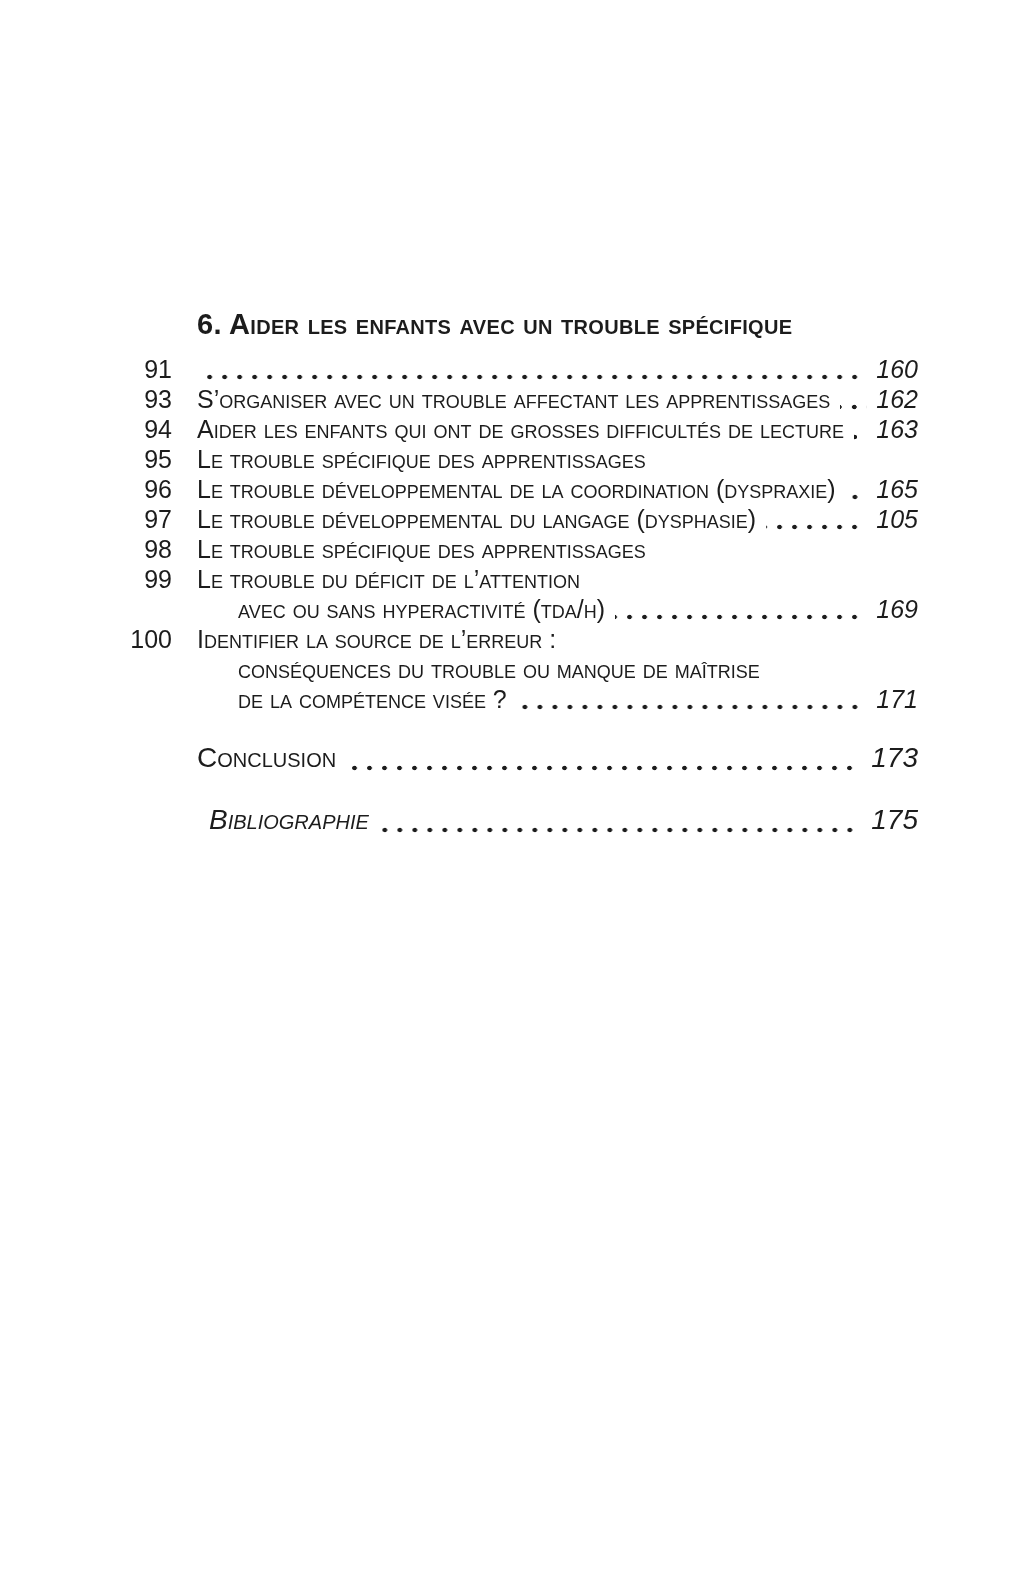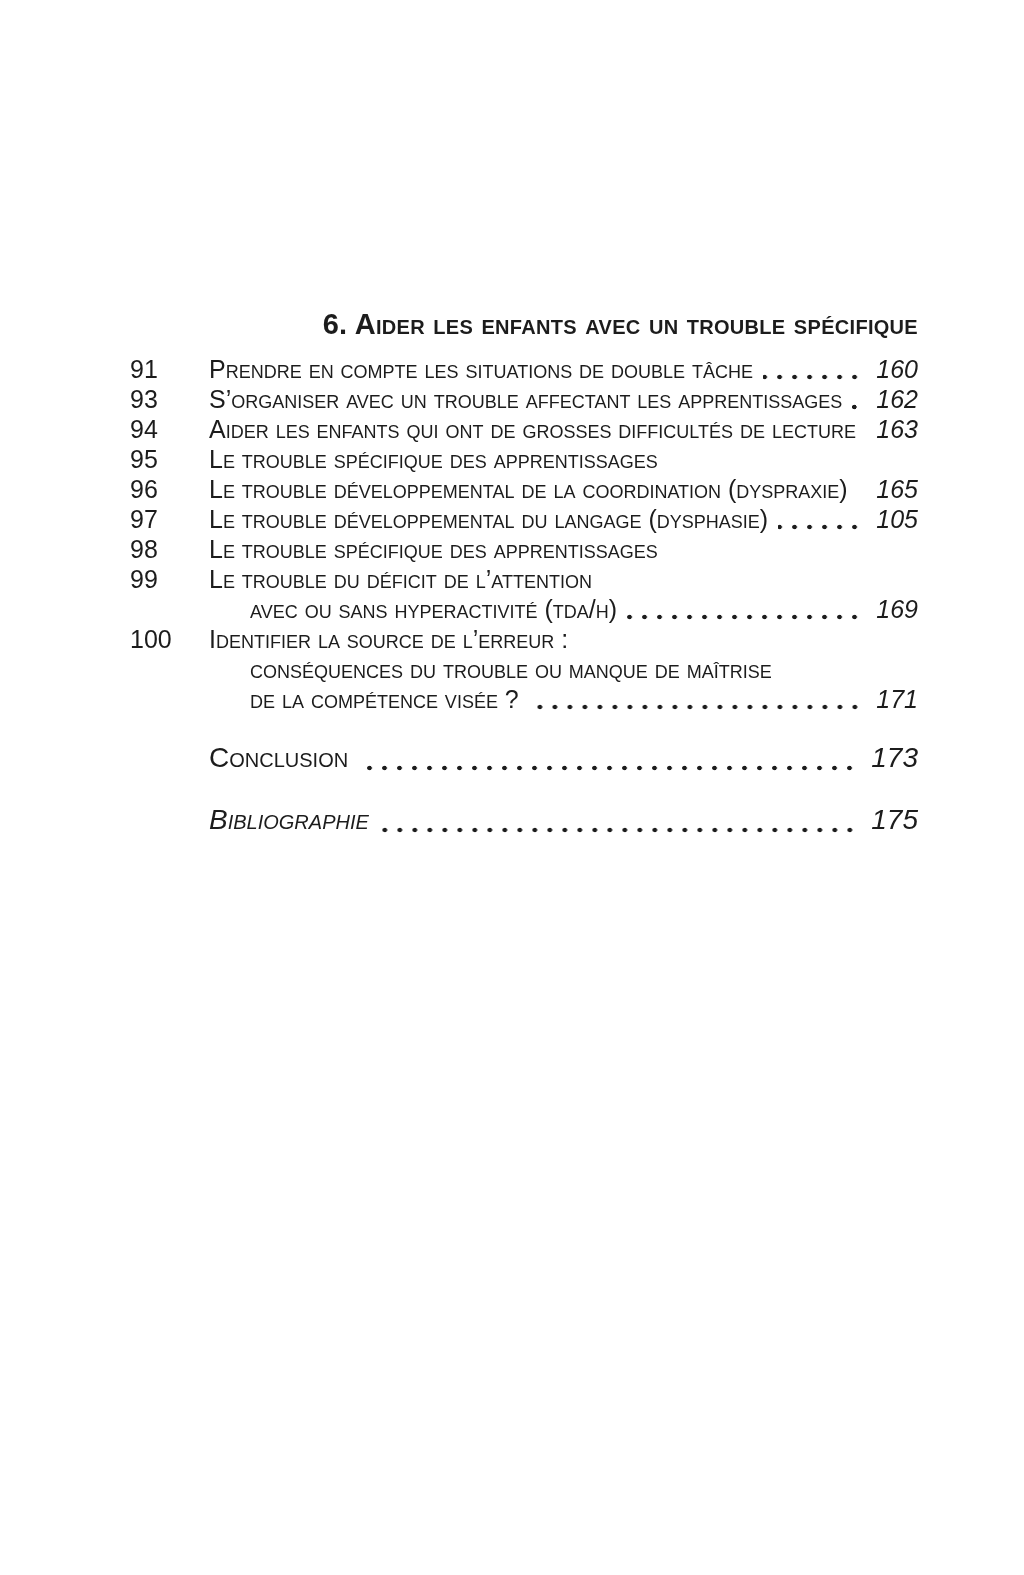--- a/index.html
+++ b/index.html
@@ -18,42 +18,42 @@
   }
   .content {
     position: absolute;
     left: 130px;
     top: 306px;
     width: 788px;
   }
   
   .toc-title {
     margin-left: 67px;            
-    text-align: right;
+    text-align: left;
     font-weight: bold;
     font-variant: small-caps;
     font-size: 29px;
     line-height: 36px;
     letter-spacing: 0.3px;
   }
   
   .toc { margin-top: 12px; }
   .row {
     display: flex;
     align-items: baseline;
     font-variant: small-caps;
     font-size: 25px;
     line-height: 30px;
     white-space: nowrap;
   }
   .num {
     flex: 0 0 42px;
     width: 42px;
-    margin-right: 37px;
-    text-align: left;
+    margin-right: 25px;
+    text-align: right;
     font-variant: normal;
   }
   .label { flex: 0 0 auto; }
   .label.indent { padding-left: 41px; }
   .leader {
     flex: 1 1 auto;
     align-self: flex-end;
     height: 6px;
     margin: 0 9px 4px 10px;
     background-image: radial-gradient(circle at 2.4px 3px, #1c1c1c 2px, rgba(0,0,0,0) 2.6px);
@@ -68,36 +68,35 @@
     font-style: italic;
   }
   
   .row.special {
     font-size: 28px;
     line-height: 36px;
     margin-top: 26px;
   }
   .row.special .num { flex: 0 0 42px; }
   .row.special .leader { margin-bottom: 5px; }
-  .italic .label { font-style: italic; }
+  .italic .label { font-style: italic; margin-left: 12px; }
 </style>
 </head>
 <body>
 
 <div class="page">
   <div class="content">
 
     <div class="toc-title">
       <div>6. Aider les enfants avec un trouble spécifique</div>
     </div>
 
     <div class="toc">
         <div class="row">
           <span class="num">91</span>
-          <span class="label">Prendre en compte les situations de double tâche</span>
           <span class="leader"></span>
           <span class="pageno">160</span>
         </div>
         <div class="row">
           <span class="num">93</span>
           <span class="label">S’organiser avec un trouble affectant les apprentissages</span>
           <span class="leader"></span>
           <span class="pageno">162</span>
         </div>
         <div class="row">

